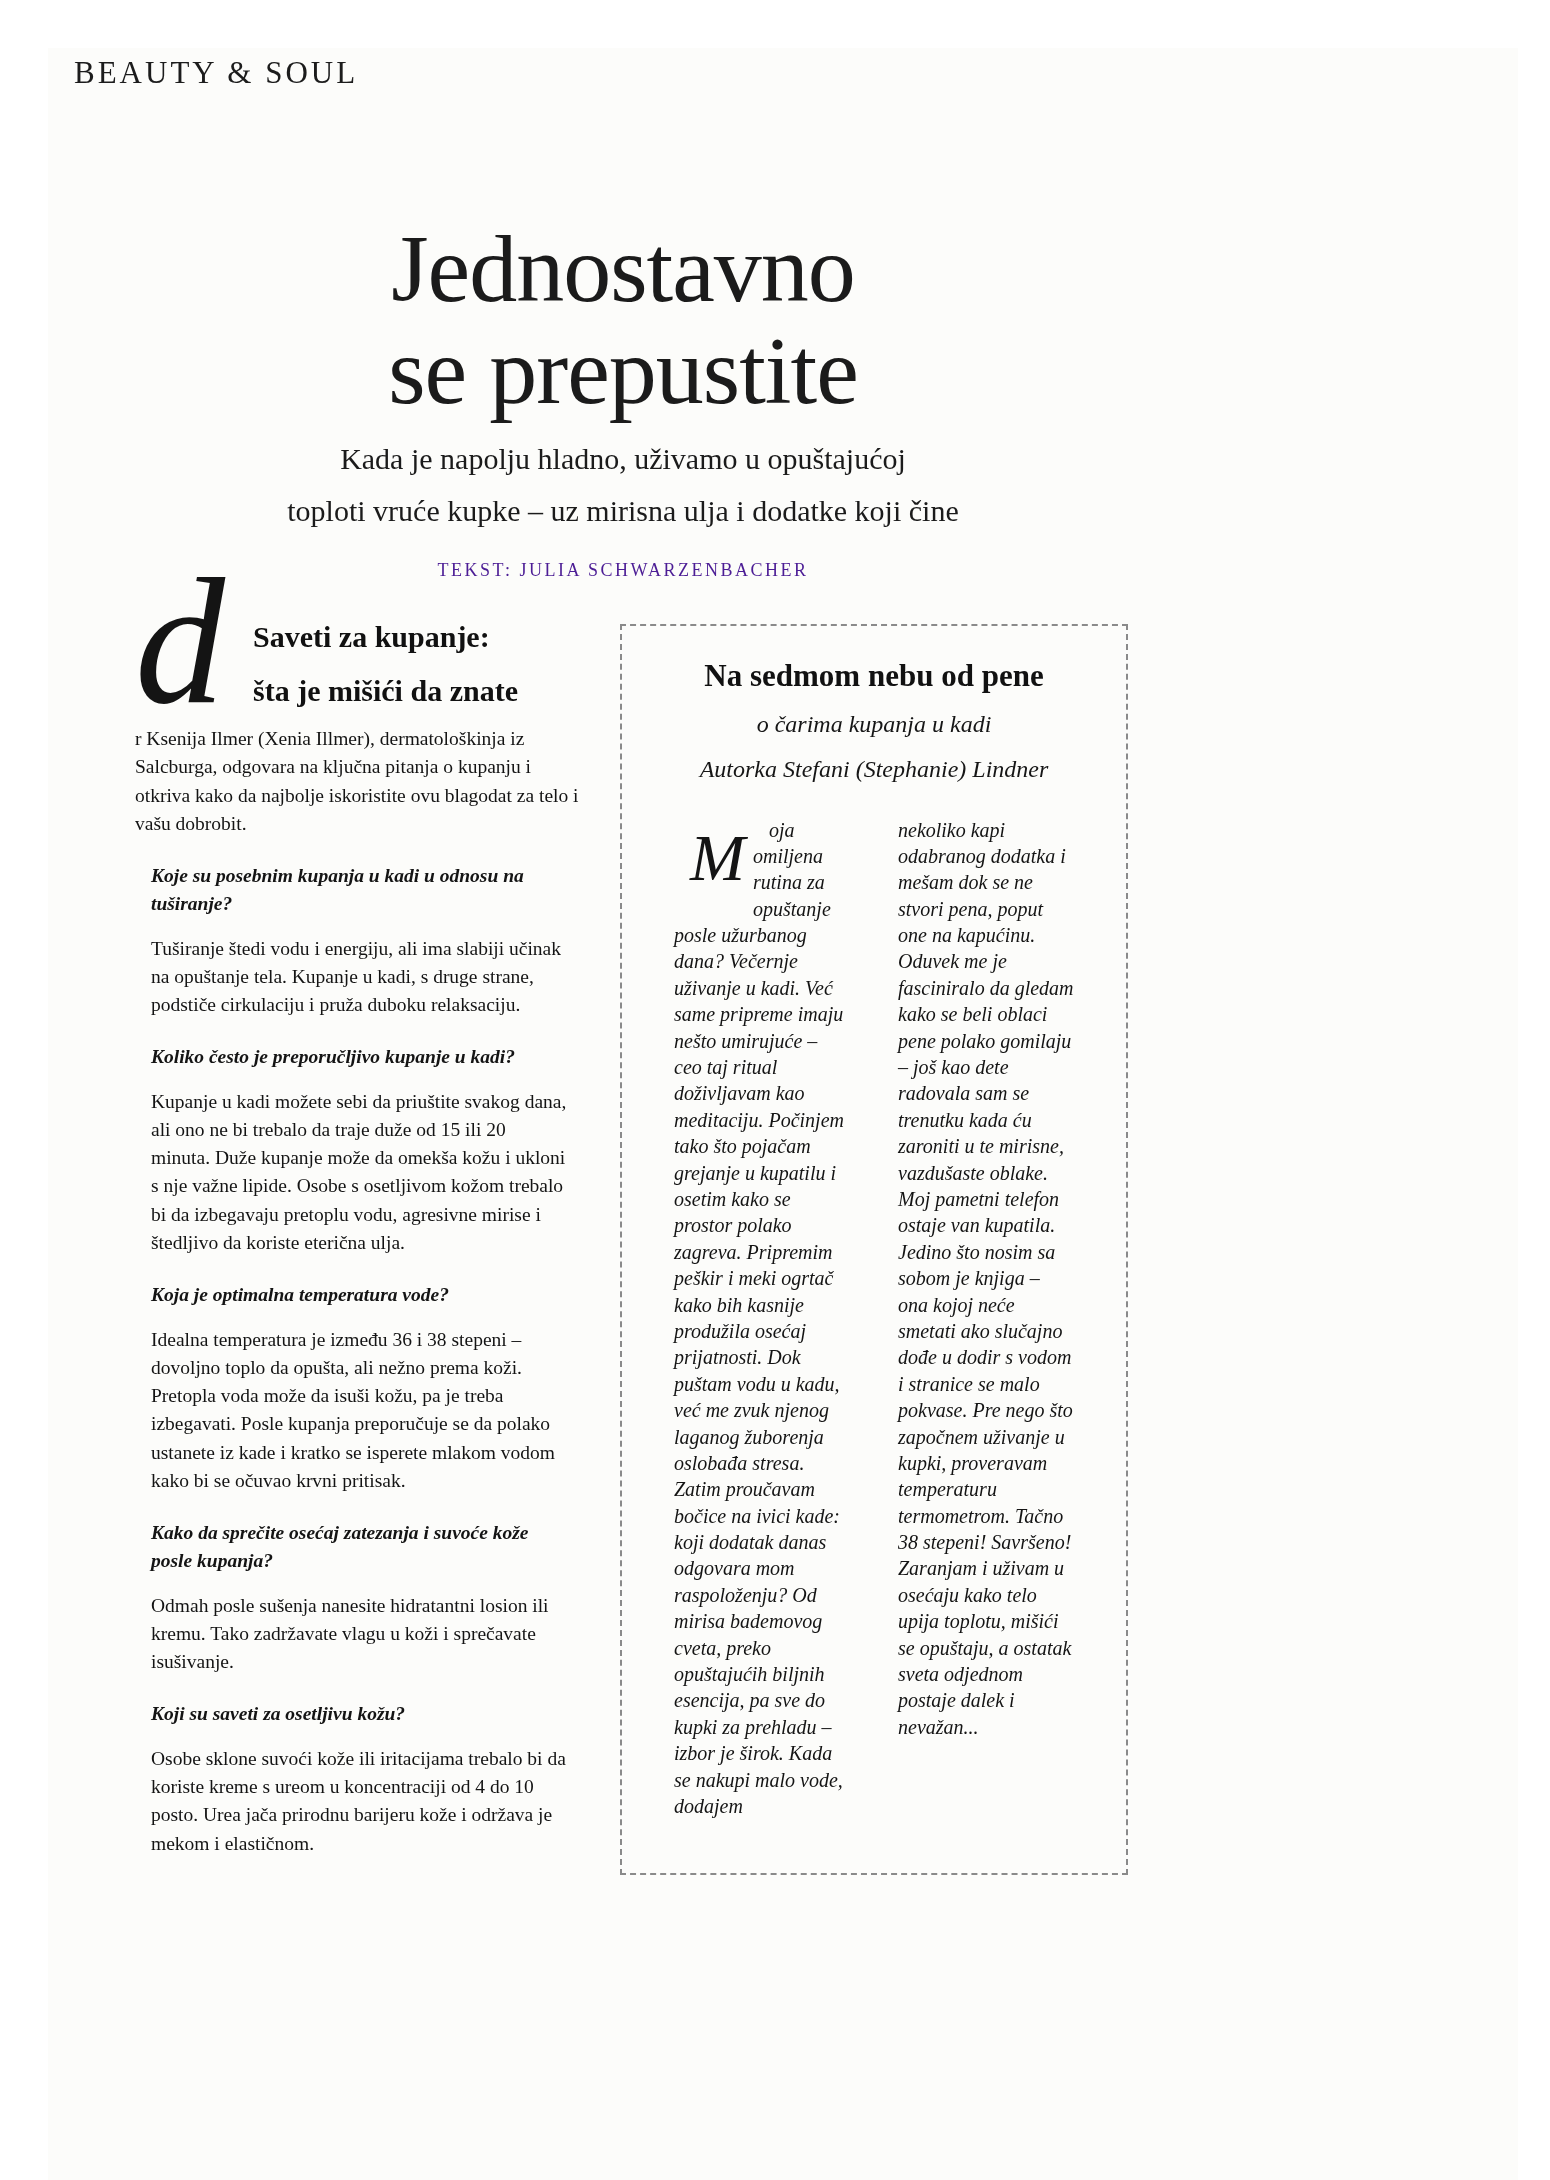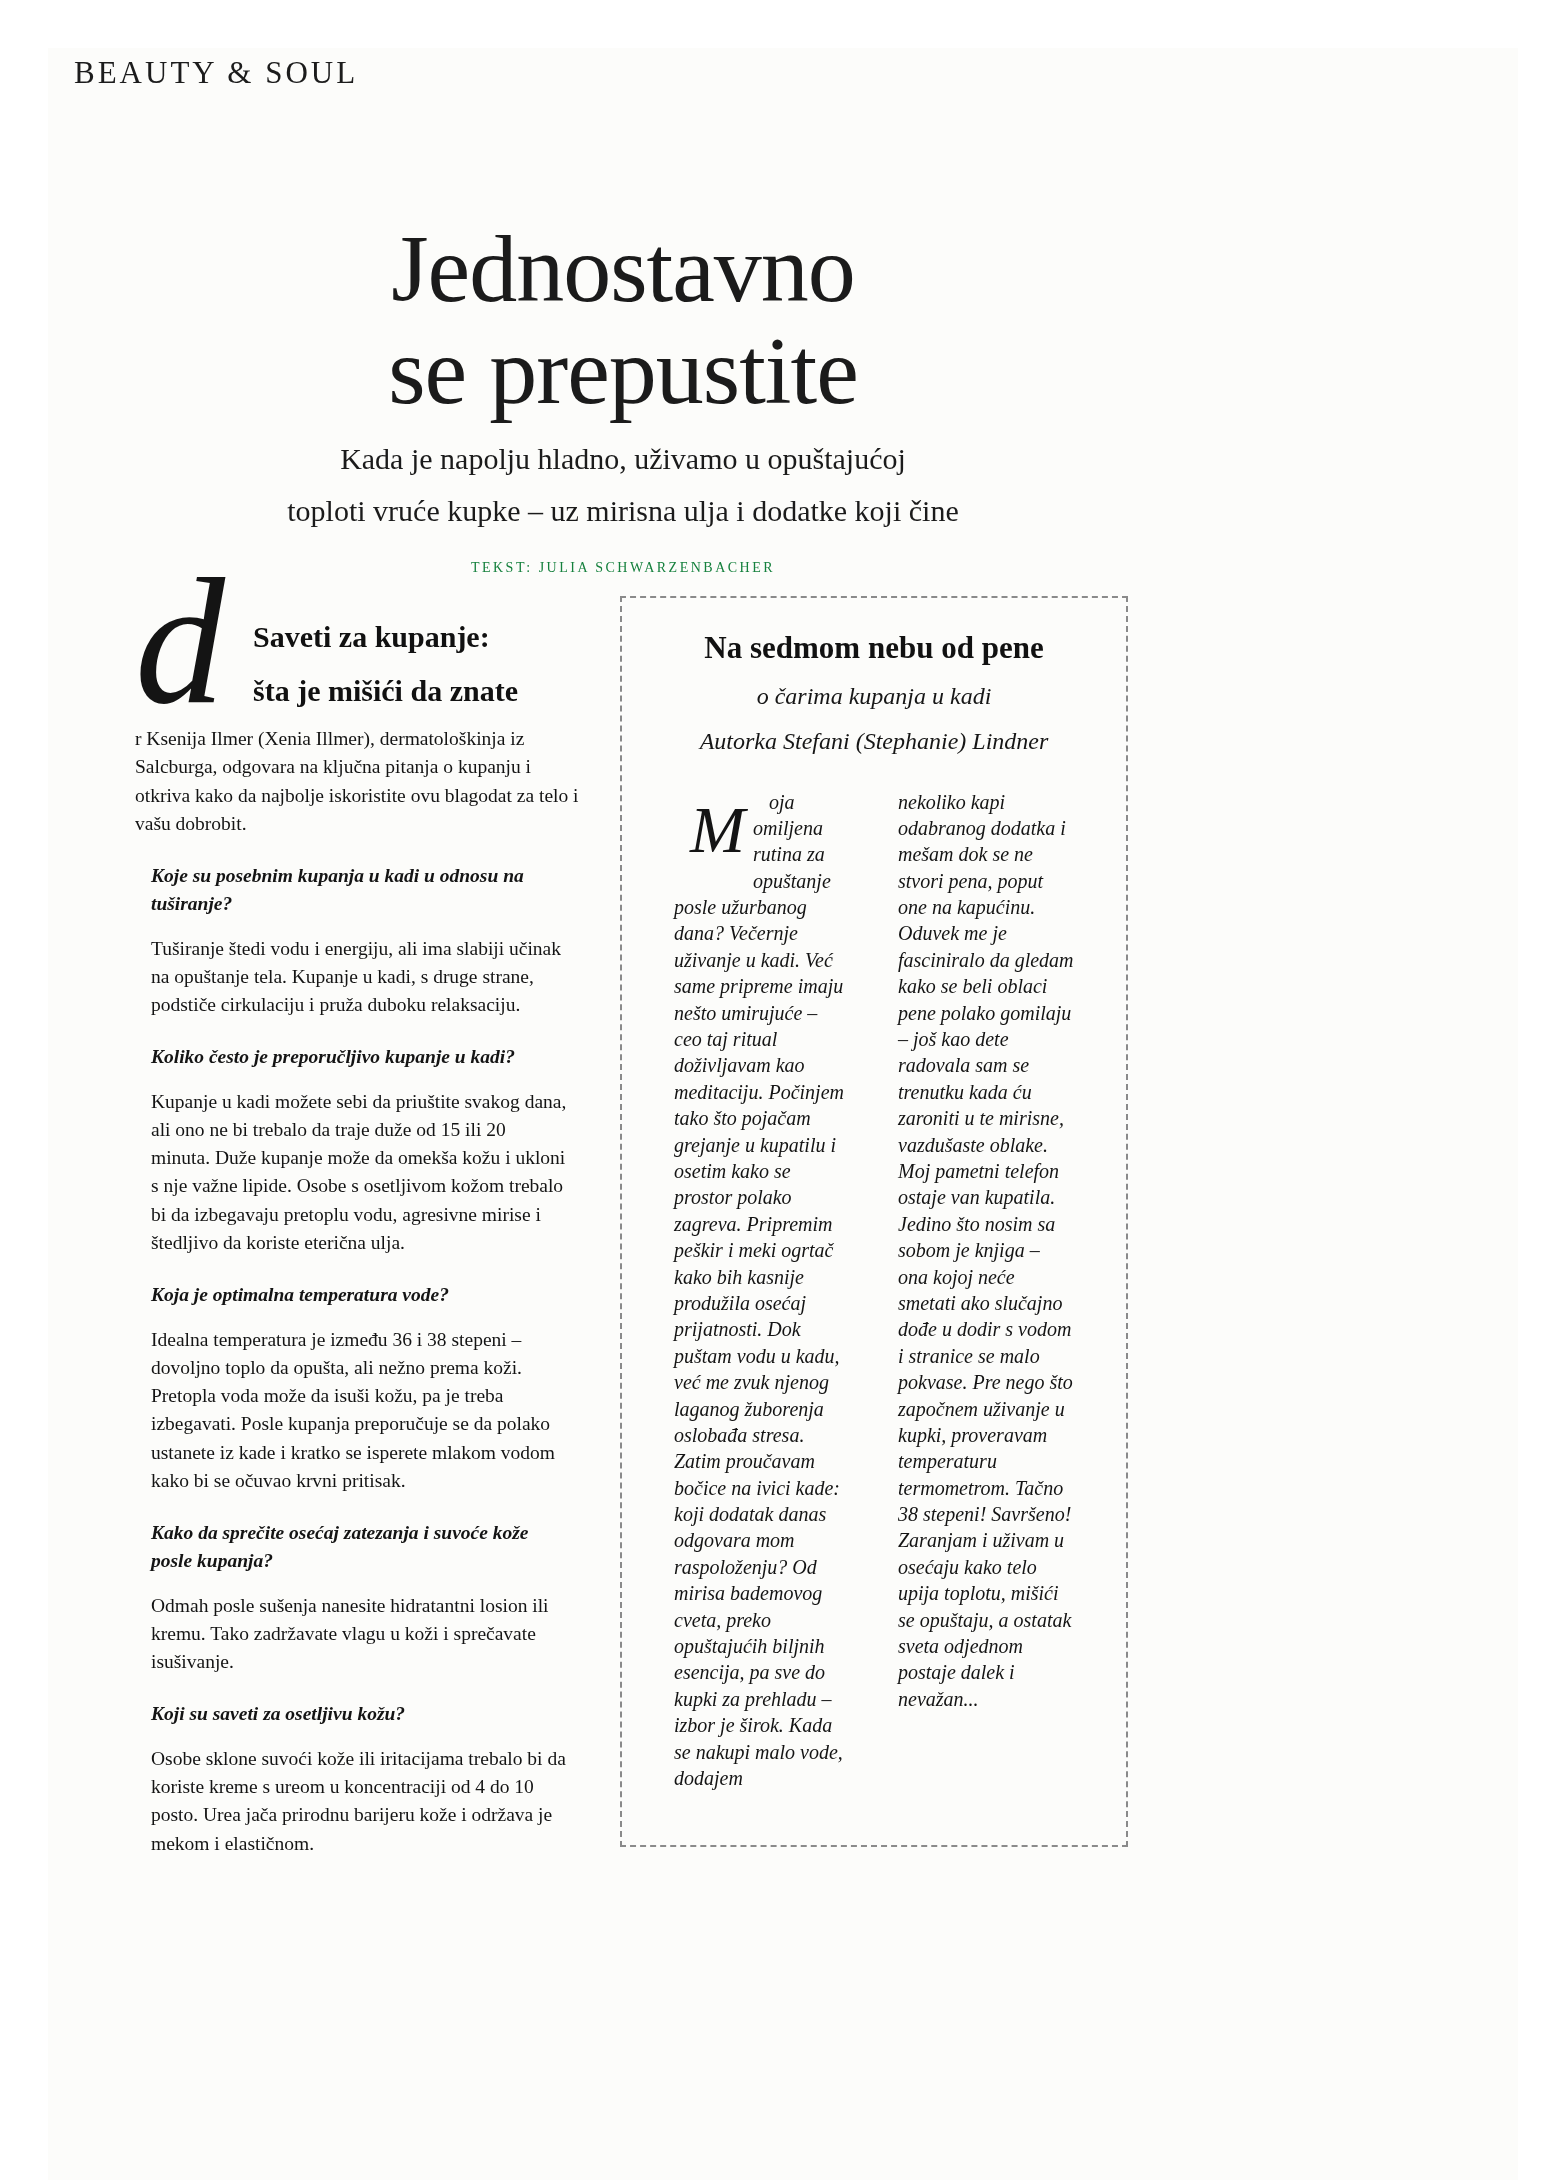--- a/index.html
+++ b/index.html
@@ -43,23 +43,23 @@
     color: #1b1b1b;
   }
   .article-subtitle {
     margin-top: 26px;
     font-size: 30px;
     line-height: 1.22;
     color: #1b1b1b;
   }
   .article-byline {
     margin-top: 30px;
-    font-size: 14px;
+    font-size: 18px;
     letter-spacing: 2.5px;
-    color: #15803d;
+    color: #4c1d95;
   }
 
   
   .left-col {
     position: absolute;
     top: 512px;
     left: 55px;
     width: 482px;
     font-size: 19.5px;
     line-height: 1.45;
@@ -83,21 +83,21 @@
     color: #111111;
   }
   .intro-para { margin-top: 8px; }
   .qa { margin-top: 24px; }
   .qa-q { font-weight: 700; font-style: italic; }
   .qa-a { font-weight: 400; }
 
   
   .foam-box {
     position: absolute;
-    top: 532px;
+    top: 560px;
     left: 556px;
     width: 508px;
     border: 2px dashed #8a8a8a;
     padding: 16px 20px 22px 20px;
     text-align: center;
     background: transparent;
   }
   .foam-box-title {
     font-weight: 700;
     font-size: 31px;

